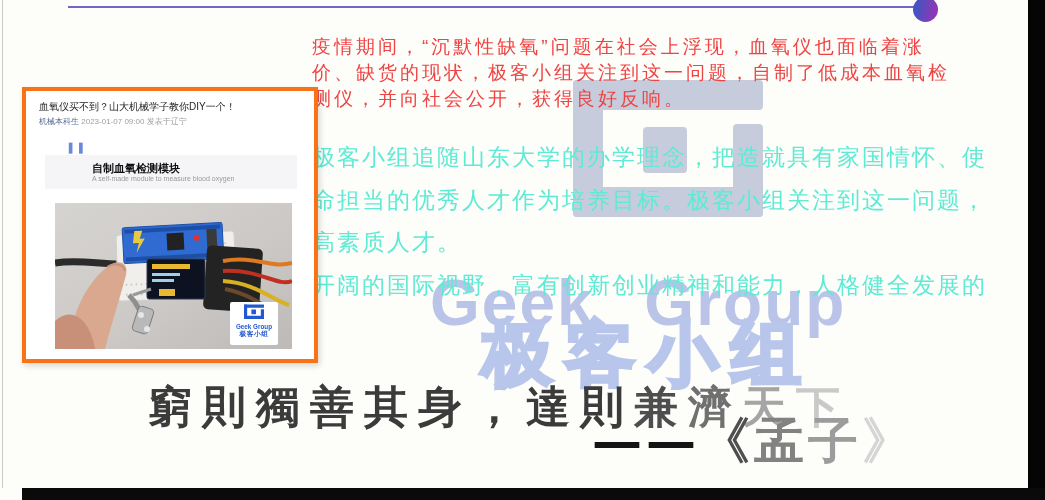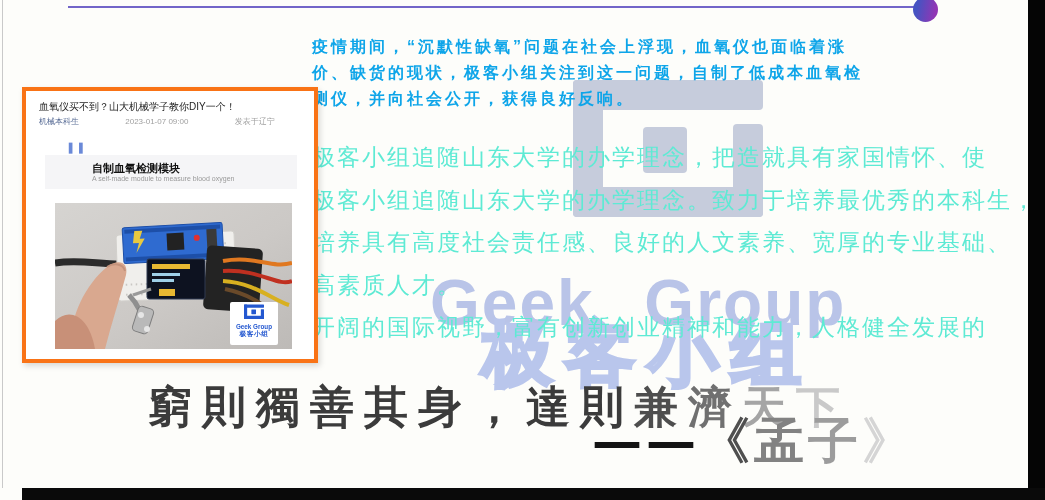--- a/index.html
+++ b/index.html
@@ -13,33 +13,33 @@
   .accent-dot{position:absolute;left:913px;top:-3px;width:25px;height:25px;border-radius:50%;
               background:linear-gradient(100deg,#4653c2 20%,#9136b4 85%);z-index:4;}
   
   .wm{position:absolute;z-index:1;}
   .wm-logo{left:573px;top:76px;}
   .wm-en{left:430px;top:266px;font-size:64px;font-weight:bold;color:#b9c4e8;word-spacing:30px;
          letter-spacing:2px;white-space:nowrap;}
   .wm-cn{left:482px;top:308px;font-size:70px;font-weight:bold;letter-spacing:13px;white-space:nowrap;
          color:#eef2fb;-webkit-text-stroke:3.5px #b9c6ec;}
   
-  .intro{position:absolute;left:312px;top:34px;z-index:2;color:#0ea5e9;font-size:16px;
-         line-height:26px;letter-spacing:3px;white-space:nowrap;font-weight:bold;}
+  .intro{position:absolute;left:312px;top:34px;z-index:2;color:#ef4444;font-size:19px;
+         line-height:26px;letter-spacing:3px;white-space:nowrap;}
   
   .mission{position:absolute;left:312px;top:136px;z-index:2;color:#5eead4;font-size:23px;
            line-height:42.5px;letter-spacing:2px;white-space:nowrap;
            font-family:"DejaVu Serif",serif;}
   
   .card{position:absolute;left:22px;top:87px;width:288px;height:268px;background:#fff;
         border:4px solid #f97316;box-shadow:2px 3px 6px rgba(0,0,0,.15);z-index:3;}
   .card-title{position:absolute;left:13px;top:9px;font-size:10px;color:#1f1f1f;white-space:nowrap;}
   .card-meta{position:absolute;left:13px;top:25px;font-size:8px;white-space:nowrap;}
   .card-meta .src{color:#576b95;text-align:right;}
-  .card-meta .rest{color:#a0a0a0;margin-left:44px;}
+  .card-meta .rest{color:#a0a0a0;}
   .pause{position:absolute;left:40px;top:50px;font-size:11px;color:#6a89d8;letter-spacing:1px;}
   .banner{position:absolute;left:19px;top:64px;width:252px;height:34px;background:#f5f5f7;}
   .v-title{position:absolute;left:47px;top:6px;font-size:11px;font-weight:bold;color:#111;white-space:nowrap;font-family:Liberation Serif, serif;}
   .v-sub{position:absolute;left:47px;top:20px;font-size:7px;color:#999;white-space:nowrap;}
   .photo{position:absolute;left:29px;top:112px;width:237px;height:146px;}
   .badge{position:absolute;right:14px;bottom:4px;width:48px;height:43px;background:#fff;
          border-radius:2px;text-align:center;line-height:1;padding-top:2px;box-sizing:border-box;}
   .badge-en{font-size:7px;font-weight:bold;color:#2458d0;white-space:nowrap;transform:scale(.9);margin-top:1px;}
   .badge-cn{font-size:7.5px;font-weight:bold;color:#2458d0;white-space:nowrap;letter-spacing:.5px;transform:scale(.9);}
   
@@ -76,22 +76,21 @@
   <div class="accent-dot"></div>
 
   <div class="intro">
     <div>疫情期间，“沉默性缺氧”问题在社会上浮现，血氧仪也面临着涨</div>
     <div>价、缺货的现状，极客小组关注到这一问题，自制了低成本血氧检</div>
     <div>测仪，并向社会公开，获得良好反响。</div>
   </div>
 
   <div class="mission">
     <div>极客小组追随山东大学的办学理念，把造就具有家国情怀、使</div>
-    <div>极客小组追随山东大学的办学理念。致力于培养最优秀的本科生，</div>
-    <div>培养具有高度社会责任感、良好的人文素养、宽厚的专业基础、</div>
+    <div>命担当的优秀人才作为培养目标。极客小组关注到这一问题，</div>
     <div>高素质人才。</div>
     <div>开阔的国际视野，富有创新创业精神和能力，人格健全发展的</div>
   </div>
 
   <div class="card">
     <div class="card-title">血氧仪买不到？山大机械学子教你DIY一个！</div>
     <div class="card-meta">
       <span class="src">机械本科生</span>
       <span class="rest">2023-01-07 09:00</span>
       <span class="rest">发表于辽宁</span>

